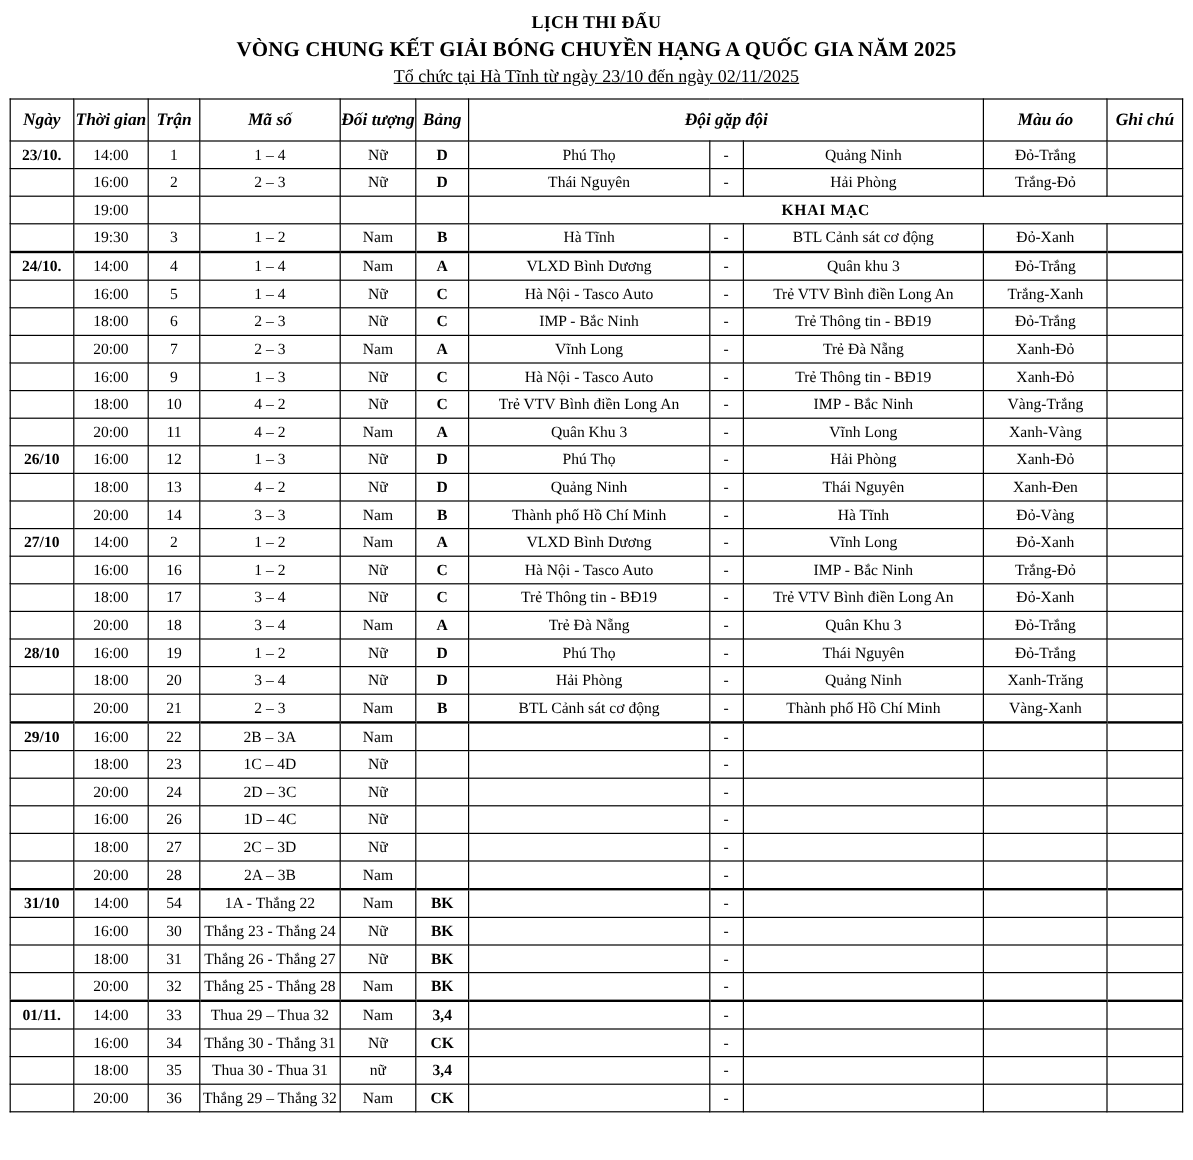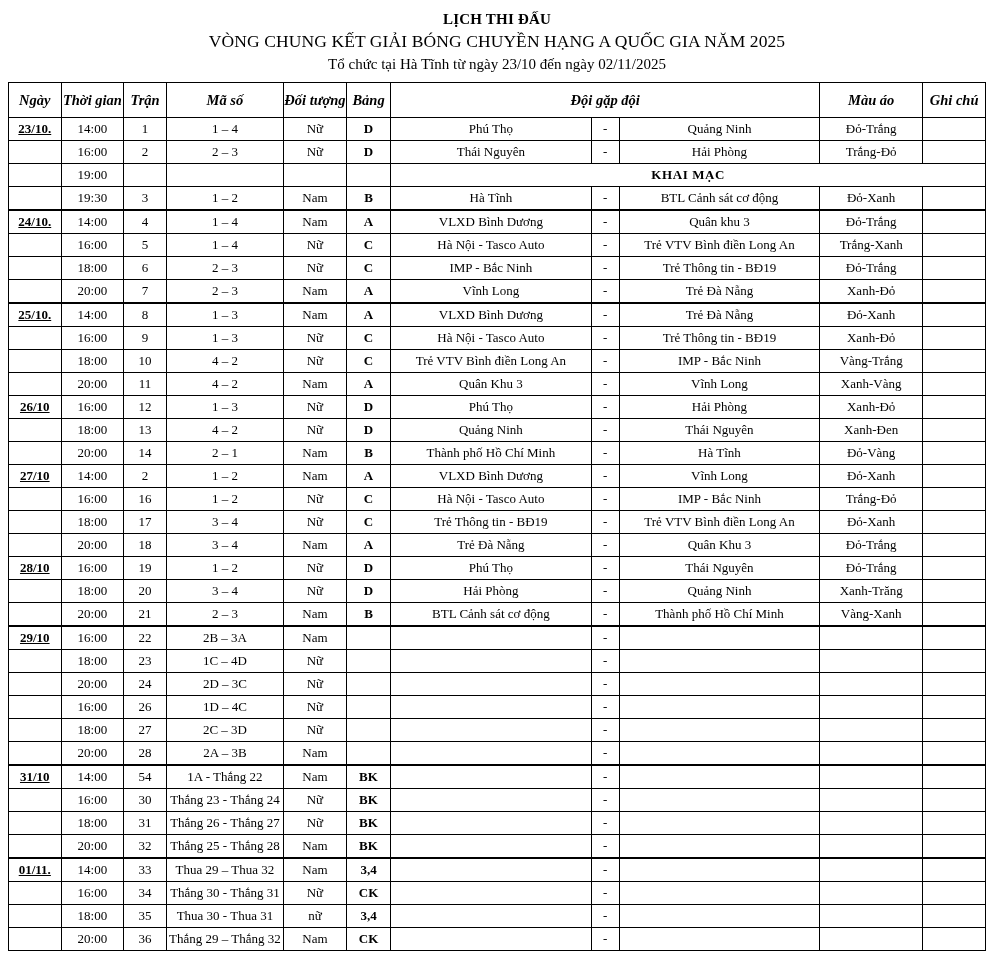--- a/index.html
+++ b/index.html
@@ -24,28 +24,29 @@
     text-align: center;
     padding-top: 10px;
   }
   .title-line1 {
     font-weight: bold;
     font-size: 15px;
     letter-spacing: 0.2px;
     line-height: 19px;
   }
   .title-line2 {
-    font-weight: normal;
+    font-weight: bold;
     font-size: 17.5px;
     line-height: 24px;
     letter-spacing: 0.1px;
   }
   .title-line3 {
     font-size: 15px;
     line-height: 23px;
+    text-decoration: underline;
   }
   table.sched {
     border-collapse: collapse;
     width: 978px;
     margin-left: 8px;
     margin-top: 6px;
     table-layout: fixed;
   }
   table.sched td, table.sched th {
     border: 1px solid #000;
@@ -64,21 +65,20 @@
     line-height: 34px;
     font-size: 14.5px;
     text-align: center;
   }
   th.col-team, th.col-note {
     font-style: italic;
   }
   td.day {
     font-weight: bold;
     font-size: 13.5px;
-    text-decoration: underline;
   }
   td.bold {
     font-weight: bold;
   }
   td.banner {
     font-weight: bold;
     font-size: 14.5px;
     letter-spacing: 0.6px;
     margin-top: 17px;
   }
@@ -229,33 +229,20 @@
           <td>7</td>
           <td>2 – 3</td>
           <td>Nam</td>
           <td class="bold">A</td>
           <td>Vĩnh Long</td>
           <td>-</td>
           <td>Trẻ Đà Nẵng</td>
           <td>Xanh-Đỏ</td>
           <td></td>
         </tr>
-        <tr class="rowbig">
-          <td class="day thick-top">25/10.</td>
-          <td class="thick-top">14:00</td>
-          <td class="thick-top">8</td>
-          <td class="thick-top">1 – 3</td>
-          <td class="thick-top">Nam</td>
-          <td class="bold thick-top">A</td>
-          <td class="thick-top">VLXD Bình Dương</td>
-          <td class="thick-top">-</td>
-          <td class="thick-top">Trẻ Đà Nẵng</td>
-          <td class="thick-top">Đỏ-Xanh</td>
-          <td class="thick-top"></td>
-        </tr>
         <tr>
           <td class="day"></td>
           <td>16:00</td>
           <td>9</td>
           <td>1 – 3</td>
           <td>Nữ</td>
           <td class="bold">C</td>
           <td>Hà Nội - Tasco Auto</td>
           <td>-</td>
           <td>Trẻ Thông tin - BĐ19</td>
@@ -311,21 +298,21 @@
           <td>Quảng Ninh</td>
           <td>-</td>
           <td>Thái Nguyên</td>
           <td>Xanh-Đen</td>
           <td></td>
         </tr>
         <tr>
           <td class="day"></td>
           <td>20:00</td>
           <td>14</td>
-          <td>2 – 1</td>
+          <td>3 – 3</td>
           <td>Nam</td>
           <td class="bold">B</td>
           <td>Thành phố Hồ Chí Minh</td>
           <td>-</td>
           <td>Hà Tĩnh</td>
           <td>Đỏ-Vàng</td>
           <td></td>
         </tr>
         <tr class="rowbig">
           <td class="day">27/10</td>

